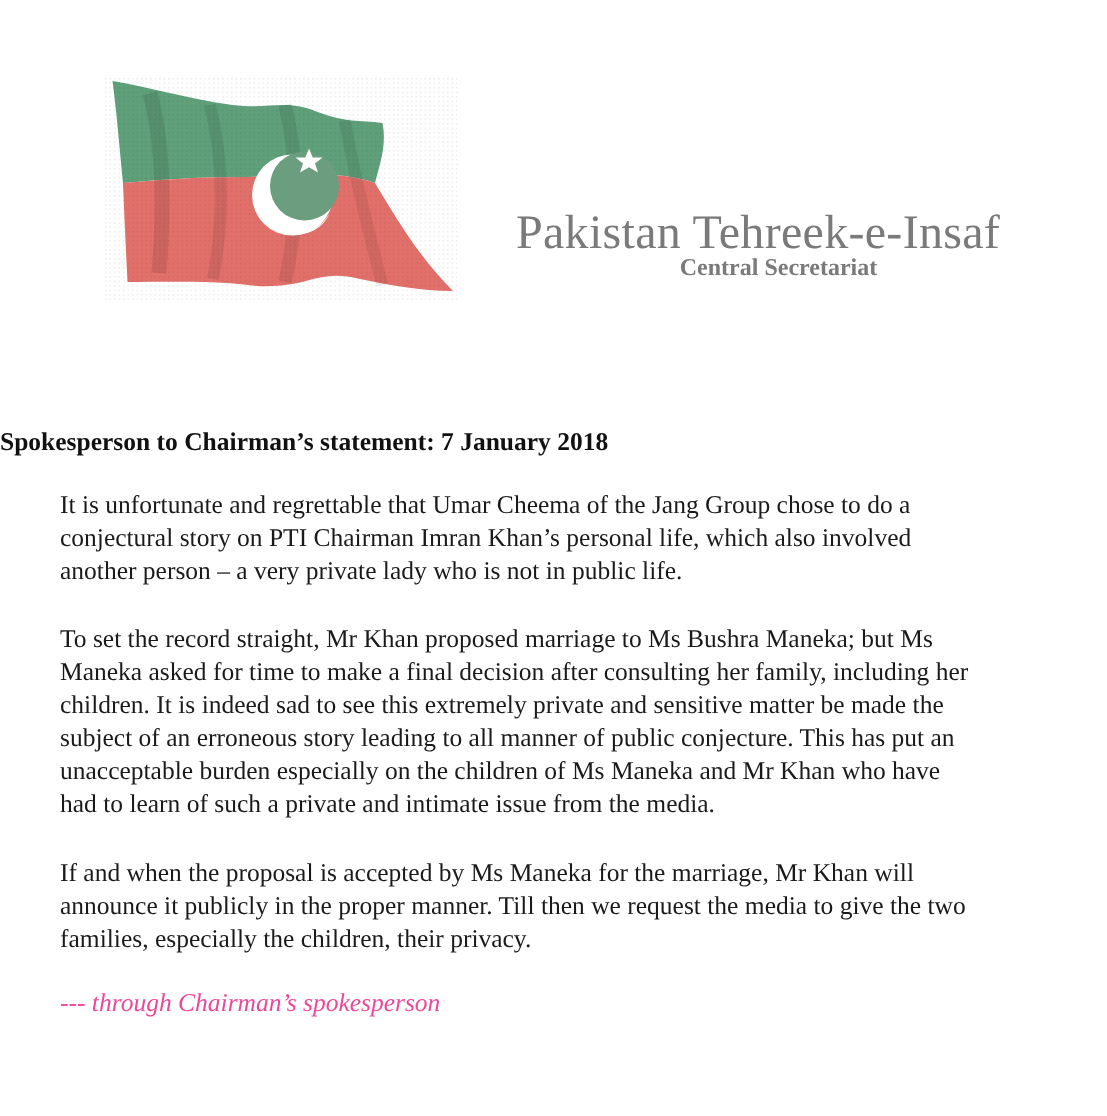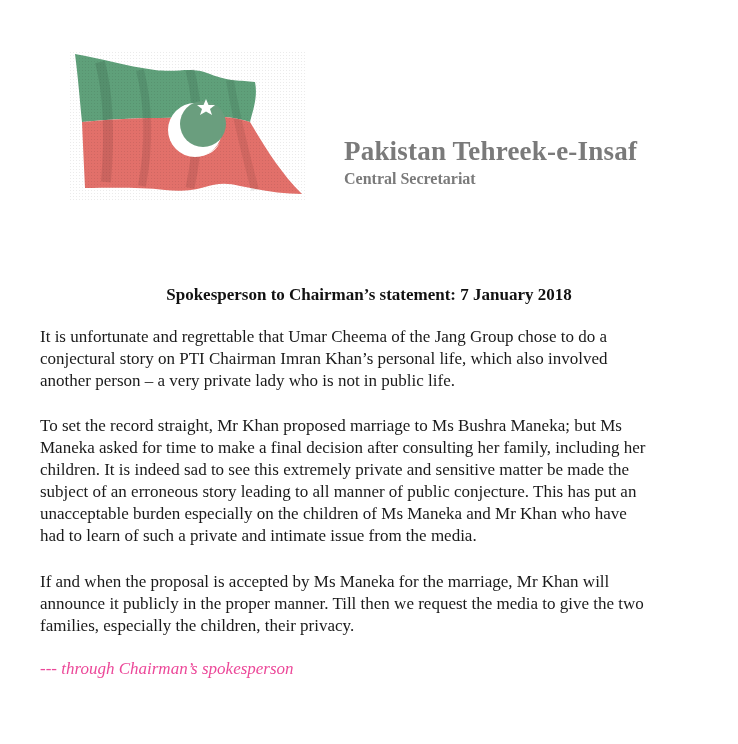--- a/index.html
+++ b/index.html
@@ -20,43 +20,43 @@
       left: 70px;
       top: 52px;
       width: 235px;
       height: 148px;
     }
     .org-title {
       position: absolute;
       left: 344px;
       top: 136px;
       width: 350px;
-      font-size: 27px;
-      font-weight: bold;
+      font-size: 32px;
+      font-weight: normal;
       color: #7a7a7a;
       letter-spacing: 0.2px;
       white-space: nowrap;
     }
     .org-subtitle {
       position: absolute;
       left: 344px;
       top: 170px;
       width: 350px;
+      text-align: center;
       font-size: 16px;
       font-weight: bold;
       color: #7a7a7a;
       padding-left: 0;
       white-space: nowrap;
     }
     .statement-title {
       position: absolute;
       left: 0;
       width: 738px;
       top: 285px;
-      text-align: center;
       font-size: 17px;
       font-weight: bold;
       color: #111;
     }
     .body-text {
       position: absolute;
       left: 40px;
       width: 700px;
       font-size: 17px;
       line-height: 22px;

